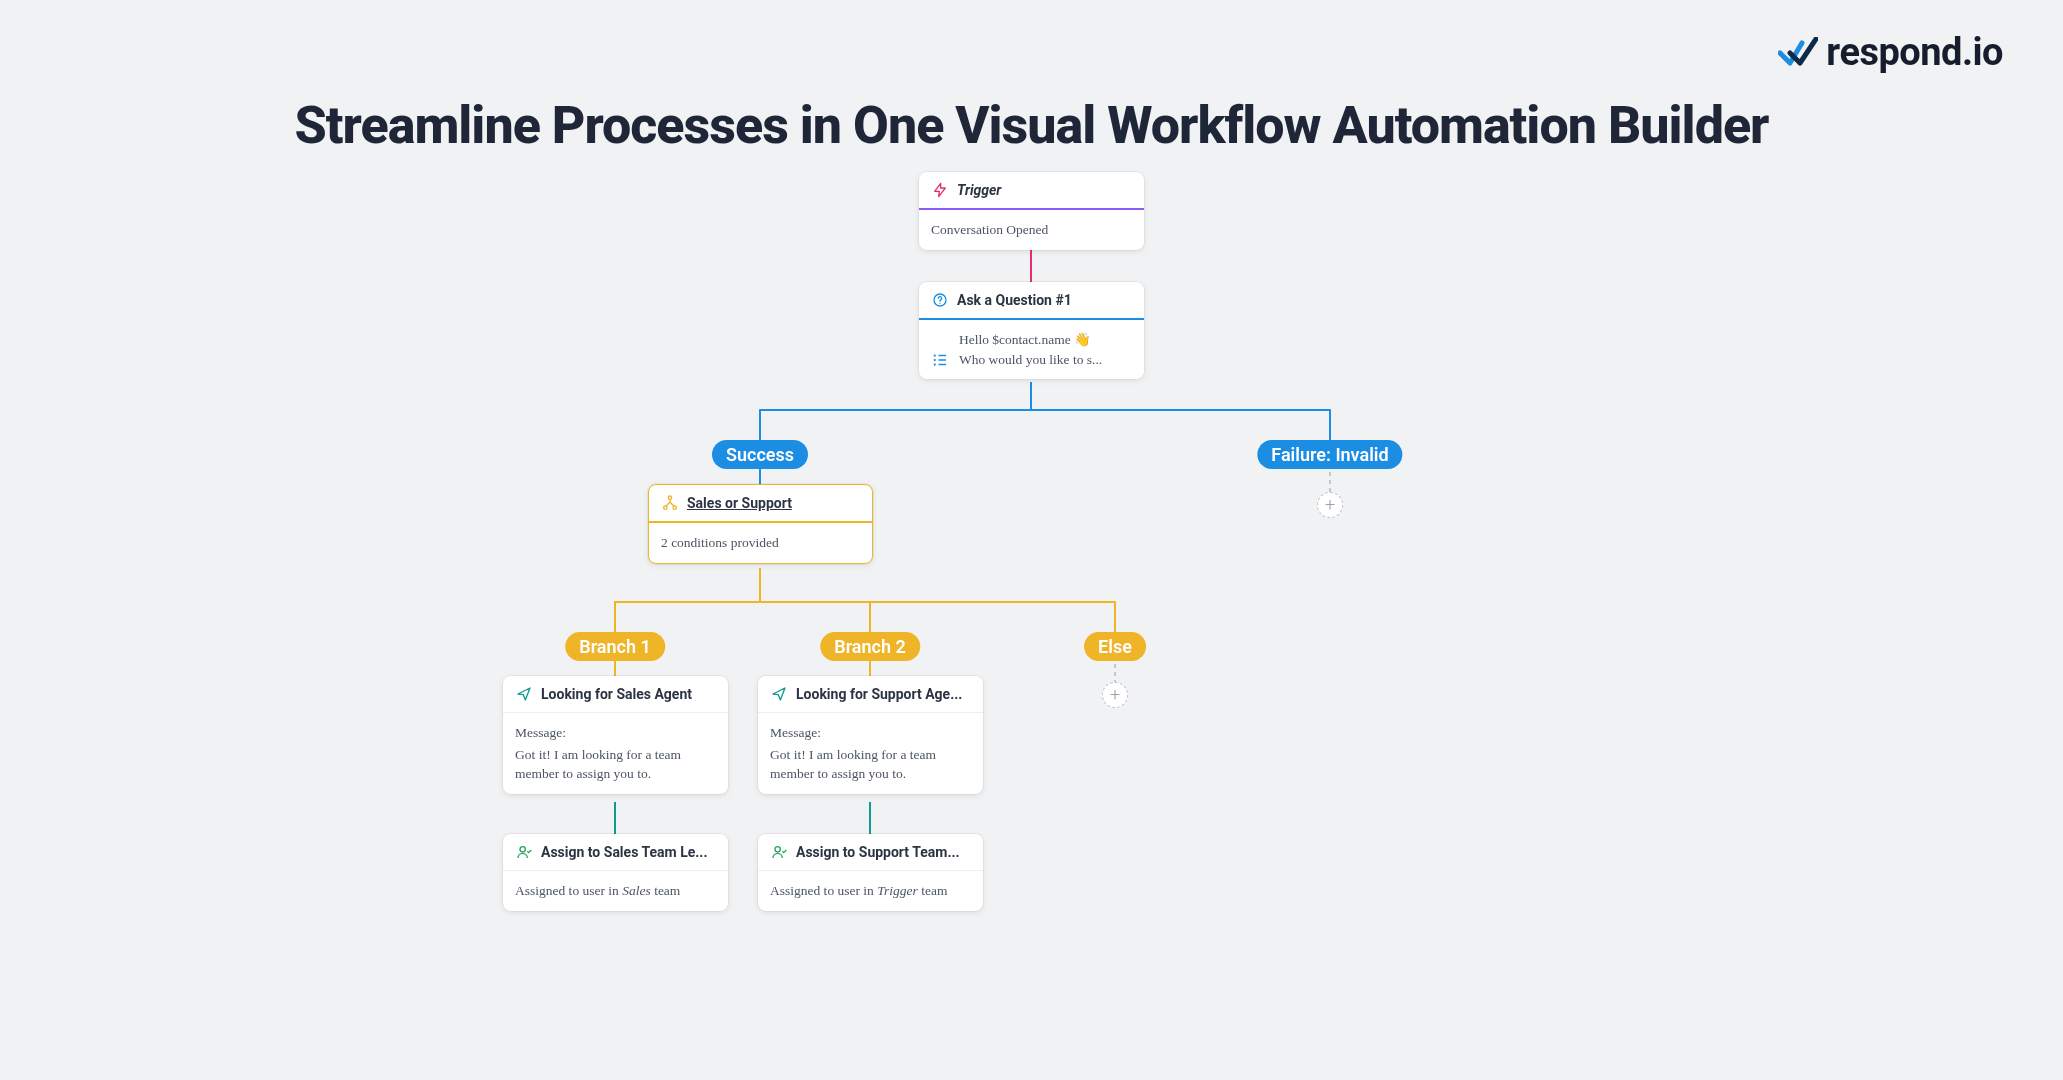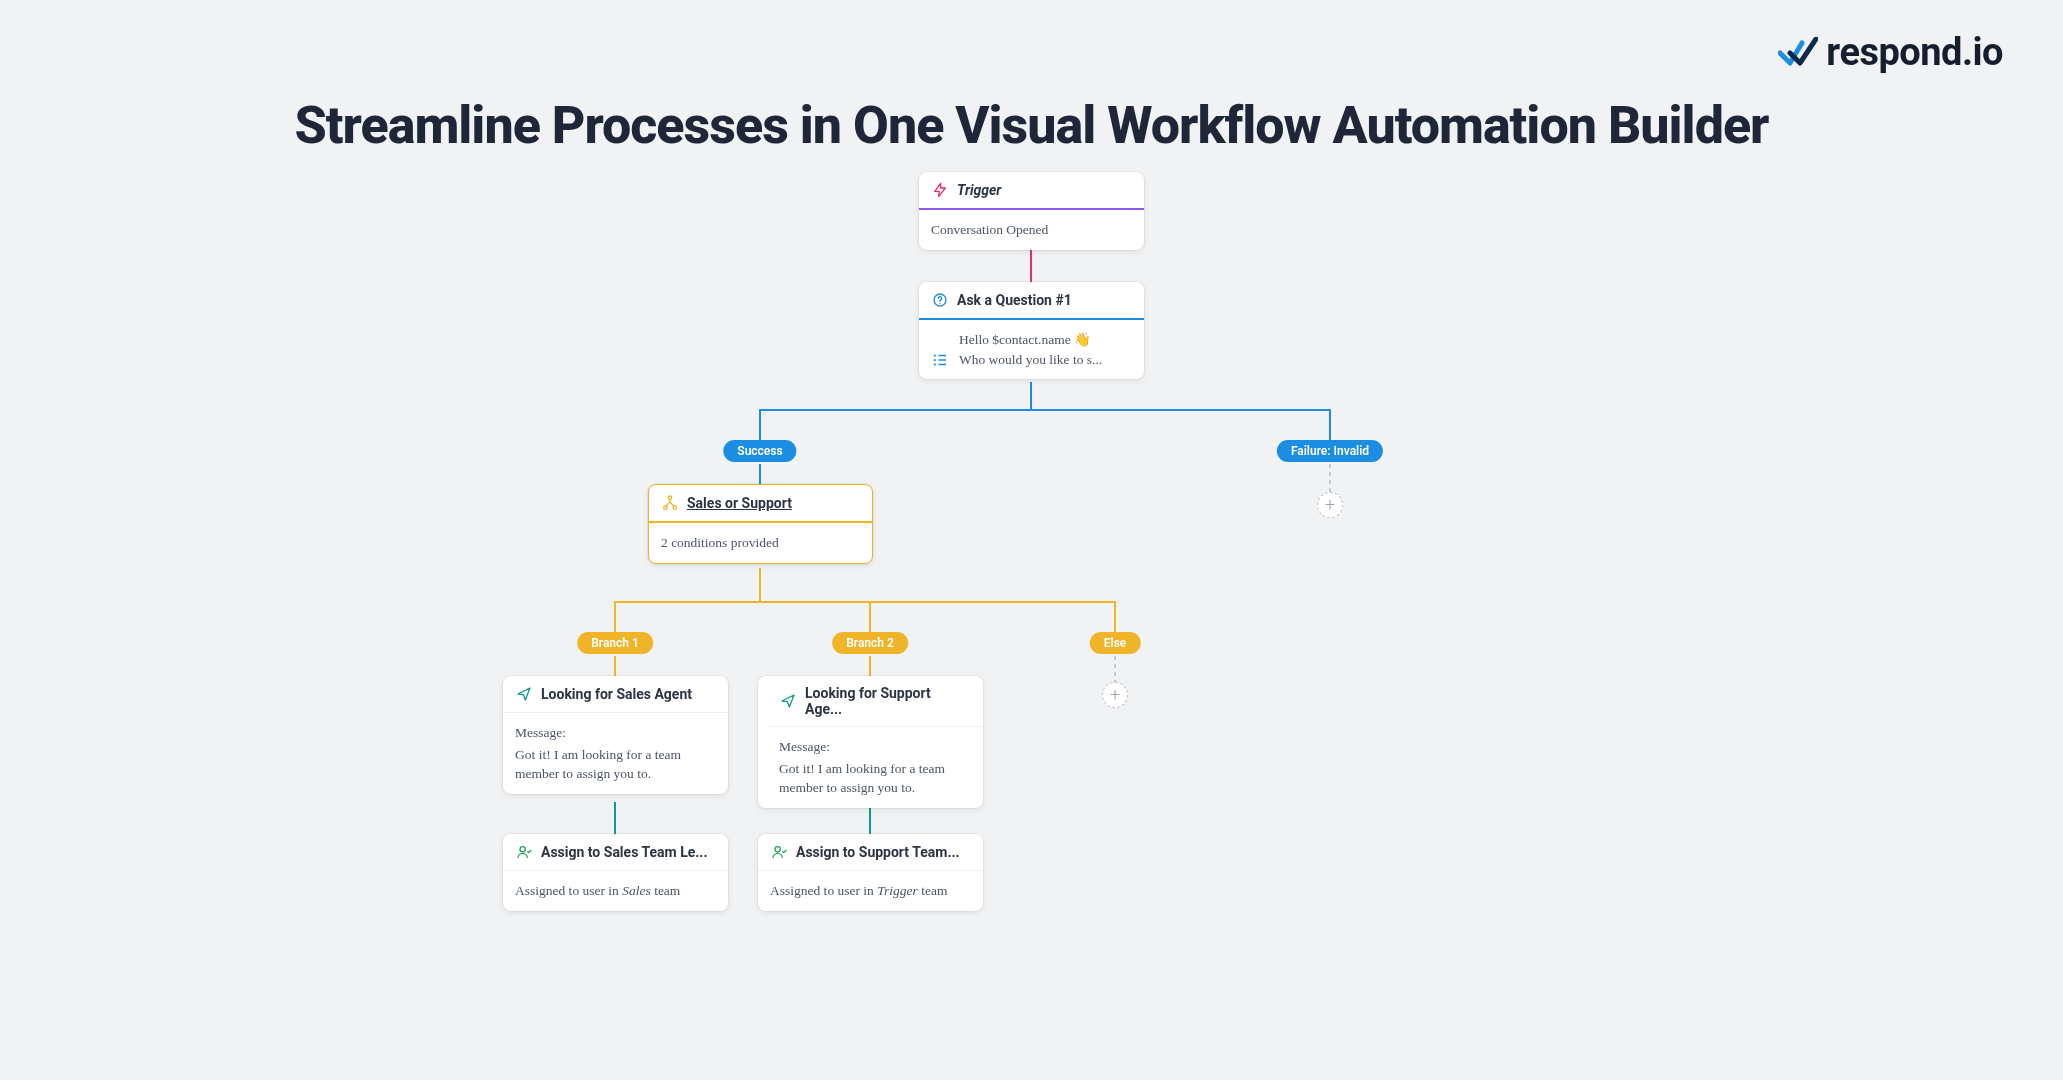--- a/index.html
+++ b/index.html
@@ -61,21 +61,21 @@
 
   .node.trigger .head { border-bottom: 2px solid #8b5cf6; font-style: italic; }
   .node.question .head { border-bottom: 2px solid #1b8de3; }
   .node.branch-node { border: 1.5px solid #f0b429; }
   .node.branch-node .head { border-bottom: 2px solid #f0b429; text-decoration: underline; }
 
   .pill {
     position:absolute;
     padding: 4px 14px;
     border-radius: 999px;
-    font-size: 12px;
+    font-size: 18px;
     font-weight: 600;
     color:#fff;
     white-space: nowrap;
     transform: translateX(-50%);
   }
   .pill.blue { background:#1b8de3; }
   .pill.amber { background:#f0b429; color:#fff; }
 
   .plus-circle {
     position:absolute;
@@ -208,21 +208,21 @@
           </svg>
       </span>
       <span>Looking for Sales Agent</span>
     </div>
     <div class="body">
       <div class="label">Message:</div>
       <div class="italic">Got it! I am looking for a team member to assign you to.</div>
     </div>
   </div>
 
-  <div class="node" style="left:758px; top:506px;padding-left:9px;">
+  <div class="node" style="left:758px; top:506px;">
     <div class="head">
       <span class="ico">
         <svg width="16" height="16" viewBox="0 0 24 24">
             <path d="M3 12 L21 3 L14 21 L11 13 Z" fill="none" stroke="#0f9b8e" stroke-width="2" stroke-linejoin="round"></path>
           </svg>
       </span>
       <span>Looking for Support Age...</span>
     </div>
     <div class="body">
       <div class="label">Message:</div>

